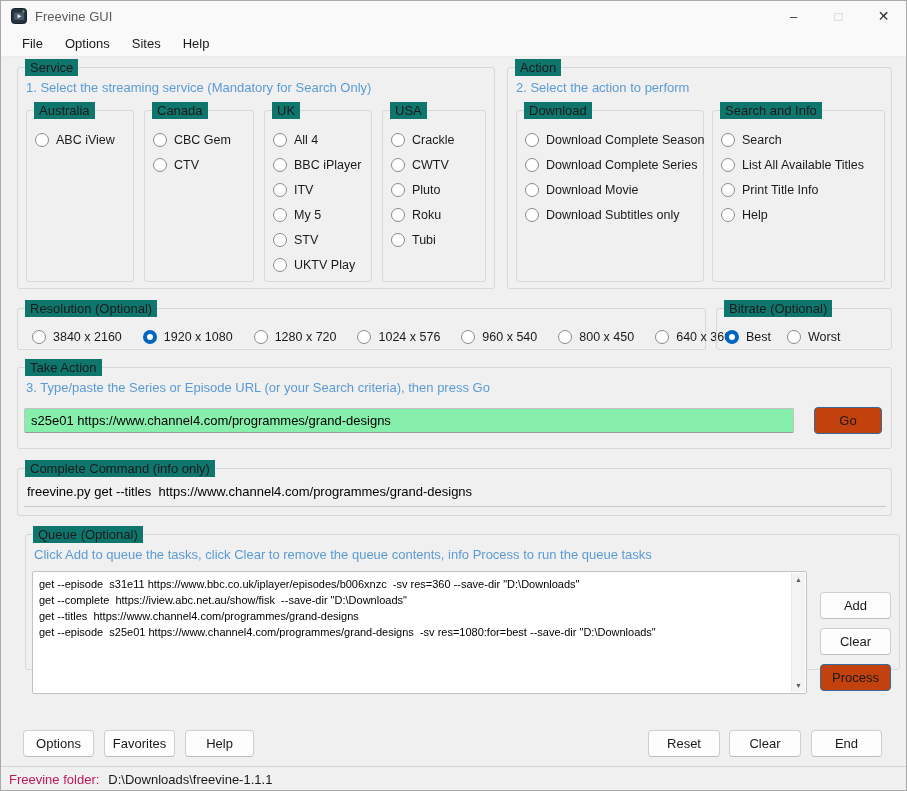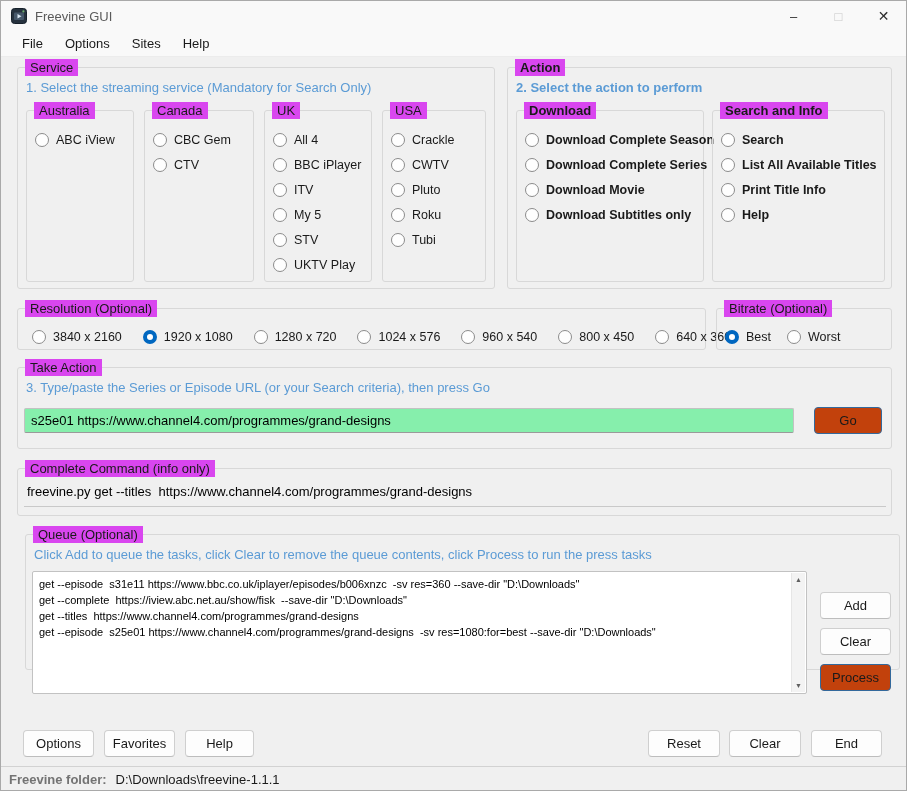--- a/index.html
+++ b/index.html
@@ -14,24 +14,24 @@
   .window-title { font-size:13px; color:#5a5a5a; }
   .win-controls { position:absolute; right:0; top:0; height:30px; display:flex; }
   .win-btn { width:45px; height:30px; display:flex; align-items:center; justify-content:center; font-size:13px; color:#2f2f2f; }
   .win-btn.maximize { color:#c9c9c9; }
   .win-btn.close { font-size:14px; }
   
   .menubar { position:absolute; left:0; top:30px; right:0; height:26px; background:#f9f9f9; display:flex; align-items:center; padding-left:10px; border-bottom:1px solid #ececec; }
   .menu-item { padding:4px 11px; font-size:13px; color:#1a1a1a; }
   
   .groupbox { position:absolute; border:1px solid #d8d8d8; border-radius:3px; }
-  .gb-title { position:absolute; top:-9px; left:7px; background:#d946ef; padding:0 5px; font-size:13px; color:#1a1a1a; white-space:nowrap; line-height:17px; }
+  .gb-title { position:absolute; top:-9px; left:7px; background:#0f766e; padding:0 5px; font-size:13px; color:#1a1a1a; white-space:nowrap; line-height:17px; }
   .instruction { position:absolute; left:8px; top:12px; font-size:13px; color:#5b9bd5; white-space:nowrap; }
   #service-group { left:16px; top:66px; width:478px; height:222px; }
-  #action-group  { left:506px; top:66px; width:385px; height:222px;font-weight:bold; }
+  #action-group  { left:506px; top:66px; width:385px; height:222px; }
   #grp-australia { left:8px;   top:42px; width:108px; height:172px; }
   #grp-canada    { left:126px; top:42px; width:110px; height:172px; }
   #grp-uk        { left:246px; top:42px; width:108px; height:172px; }
   #grp-usa       { left:364px; top:42px; width:104px; height:172px; }
   #grp-download  { left:8px;   top:42px; width:188px; height:172px; }
   #grp-searchinfo{ left:204px; top:42px; width:173px; height:172px; }
   #resolution-group { left:16px;  top:307px; width:689px; height:42px; }
   #bitrate-group    { left:715px; top:307px; width:176px; height:42px; }
   #takeaction-group { left:16px; top:366px; width:875px; height:82px; }
   #command-group    { left:16px; top:467px; width:875px; height:48px; }
@@ -61,21 +61,21 @@
   #queue-clear-button{ left:794px; top:93px;  width:71px; height:27px; }
   #process-button    { left:794px; top:129px; width:71px; height:27px; }
   
   #options-button     { left:22px;  top:729px; width:71px; height:27px; }
   #favorites-button   { left:103px; top:729px; width:71px; height:27px; }
   #help-button        { left:184px; top:729px; width:69px; height:27px; }
   #reset-button       { left:647px; top:729px; width:72px; height:27px; }
   #footer-clear-button{ left:728px; top:729px; width:72px; height:27px; }
   #end-button         { left:810px; top:729px; width:71px; height:27px; }
   .statusbar { position:absolute; left:0; right:0; top:765px; height:26px; background:#f0f0f0; border-top:1px solid #d2d2d2; display:flex; align-items:center; padding-left:8px; gap:9px; font-size:13px; }
-  .status-label { color:#737373;font-weight:bold; }
+  .status-label { color:#be185d; }
   .status-path { color:#1a1a1a; }
 </style>
 </head>
 <body>
 
 <div class="window">
 
   <div class="titlebar">
     <span class="app-icon">
       <svg width="16" height="16" viewBox="0 0 16 16">
@@ -284,21 +284,21 @@
   </div>
 
   <div class="groupbox" id="command-group">
     <span class="gb-title">Complete Command (info only)</span>
     <div class="command-text">freevine.py get --titles  https://www.channel4.com/programmes/grand-designs</div>
     <div class="command-underline"></div>
   </div>
 
   <div class="groupbox" id="queue-group">
     <span class="gb-title">Queue (Optional)</span>
-    <div class="instruction">Click Add to queue the tasks, click Clear to remove the queue contents, click Process to run the press tasks</div>
+    <div class="instruction">Click Add to queue the tasks, click Clear to remove the queue contents, info Process to run the queue tasks</div>
     <div id="queue-box">
       <div class="queue-lines">
           <div class="queue-line">get --episode  s31e11 https://www.bbc.co.uk/iplayer/episodes/b006xnzc  -sv res=360 --save-dir "D:\Downloads"</div>
           <div class="queue-line">get --complete  https://iview.abc.net.au/show/fisk  --save-dir "D:\Downloads"</div>
           <div class="queue-line">get --titles  https://www.channel4.com/programmes/grand-designs</div>
           <div class="queue-line">get --episode  s25e01 https://www.channel4.com/programmes/grand-designs  -sv res=1080:for=best --save-dir "D:\Downloads"</div>
         </div>
       <div class="queue-scrollbar">
         <span class="scroll-arrow">▲</span>
         <span class="scroll-arrow">▼</span>

